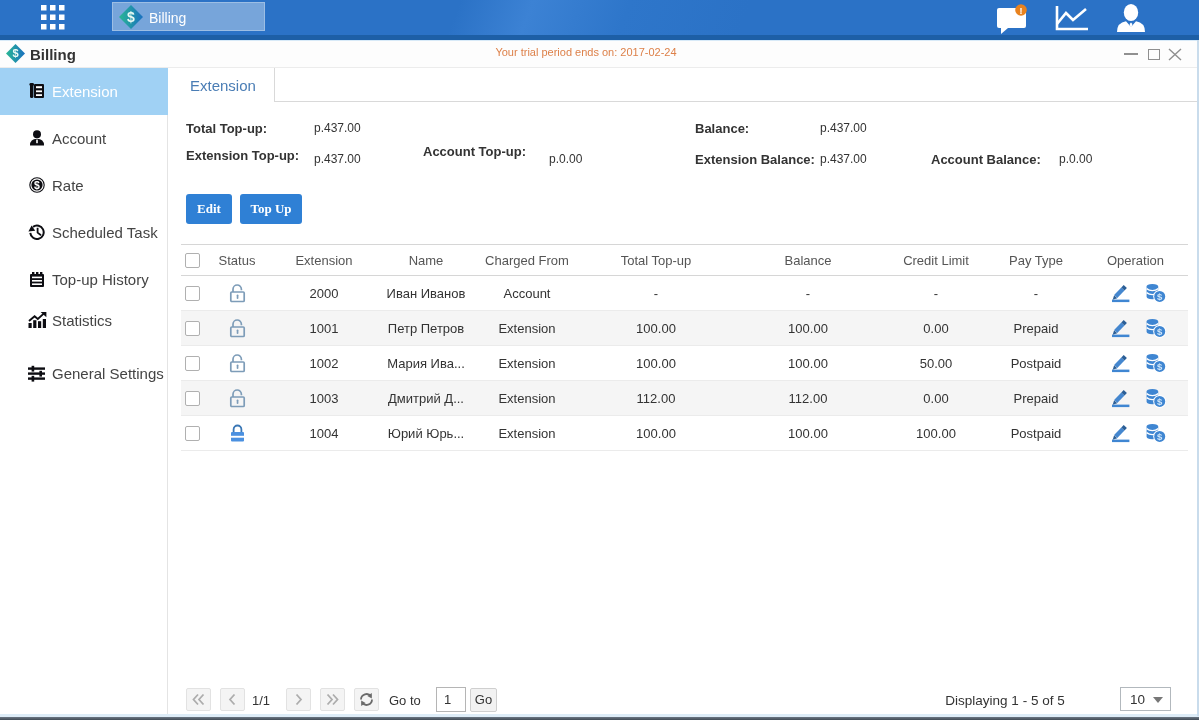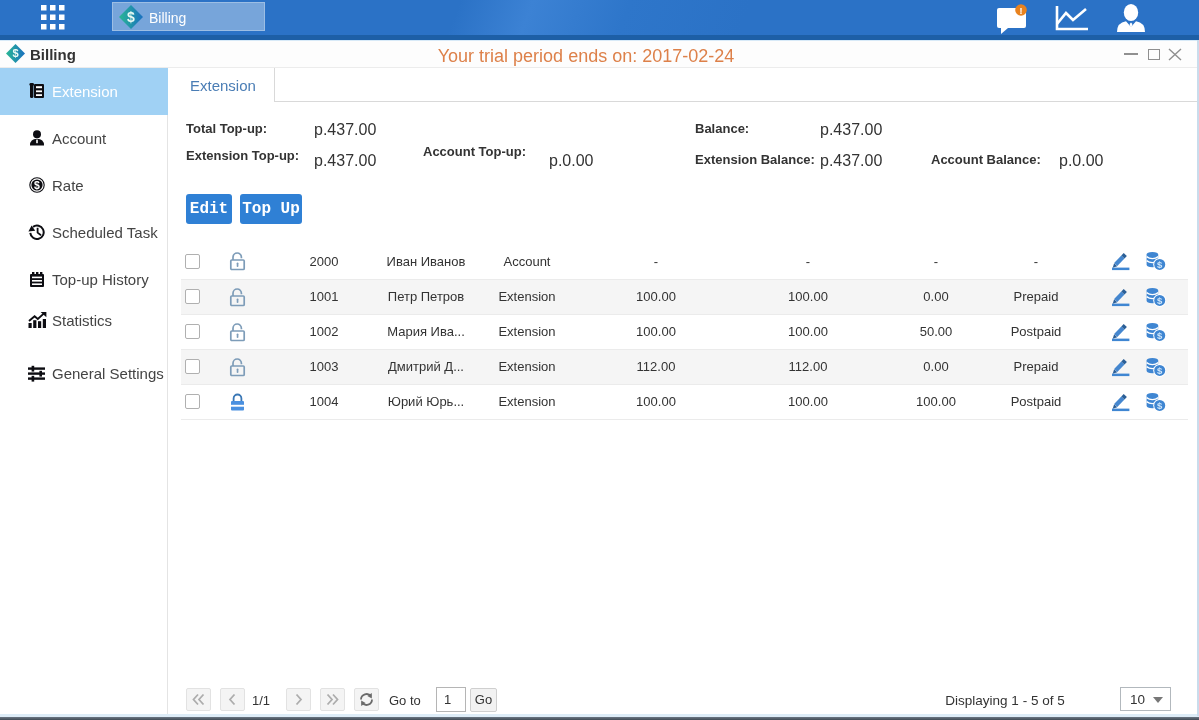--- a/index.html
+++ b/index.html
@@ -7,34 +7,34 @@
 body{font-family:"Liberation Sans",sans-serif;position:relative;background:#fff}
 .abs{position:absolute}
 
 #topbar{position:absolute;left:0;top:0;width:1199px;height:36px;background:linear-gradient(110deg,#2b72c6 0%,#2b72c6 38%,#3c82d4 44%,#2e76ca 52%,#2b72c6 62%,#2b72c6 100%)}
 #topline{position:absolute;left:0;top:35px;width:1199px;height:5px;background:#1d5fa6}
 #apptab{position:absolute;left:112px;top:2px;width:153px;height:29px;background:rgba(255,255,255,.36);border:1px solid rgba(255,255,255,.28)}
 #apptab .lbl{position:absolute;left:36px;top:7px;font-size:14px;color:#fff}
 
 #titlebar{position:absolute;left:0;top:40px;width:1199px;height:28px;background:#fdfdfd;border-top:1px solid #d8eaf8;border-bottom:1px solid #ececec}
 #wtitle{position:absolute;left:30px;top:46px;font-size:15px;font-weight:bold;color:#333}
-#trial{position:absolute;left:0;top:46px;width:1172px;text-align:center;font-size:18px;color:#dd8049}
+#trial{position:absolute;left:0;top:46px;width:1172px;text-align:center;font-size:11px;color:#dd8049}
 
 #sidebar{position:absolute;left:0;top:68px;width:168px;height:648px;background:#fff;border-right:1px solid #e4e4e4}
 .sitem{position:absolute;left:0;width:168px;height:47px}
 .sitem .txt{position:absolute;left:52px;top:15px;font-size:15px;color:#444}
 .sitem.sel{background:#a0d1f4}
 .sitem.sel .txt{color:#fff}
 .sicon{position:absolute;left:28px;top:15px}
 #tabact{position:absolute;left:169px;top:68px;width:106px;height:34px;background:#fff;border-right:1px solid #d9d9d9}
 #tabact span{position:absolute;left:21px;top:9px;font-size:15px;color:#4a7db5}
 #tabline{position:absolute;left:275px;top:101px;width:924px;height:1px;background:#d9d9d9}
 .slab{position:absolute;font-size:13px;font-weight:bold;color:#333;white-space:nowrap}
-.sval{position:absolute;font-size:16px;color:#333;white-space:nowrap}
-.bbtn{position:absolute;background:#2f80d5;color:#fff;font-size:16px;font-weight:bold;text-align:center;border-radius:3px;font-family:Liberation Mono, monospace}
+.sval{position:absolute;font-size:12px;color:#333;white-space:nowrap}
+.bbtn{position:absolute;background:#2f80d5;color:#fff;font-size:13px;font-weight:bold;text-align:center;border-radius:3px;font-family:Liberation Serif, serif}
 
 #tbl{position:absolute;left:181px;top:244px;width:1007px;border-collapse:collapse;table-layout:fixed;font-size:13px;color:#333}
 #tbl th{height:31px;font-weight:normal;color:#555;font-size:13px;border-top:1px solid #d6d6d6;border-bottom:1px solid #d6d6d6;text-align:center;background:#fff;padding:0}
 #tbl td{height:35px;text-align:center;border-bottom:1px solid #ebebeb;padding:0;overflow:hidden;white-space:nowrap}
 #tbl tr.alt td{background:#f5f5f5}
 .cb{width:15px;height:15px;border:1px solid #b0b0b0;border-radius:2px;background:#fff;margin:auto}
 .opcell{padding-left:6px !important}
 .opcell svg{vertical-align:middle}
 
 .pbtn{position:absolute;top:688px;width:25px;height:23px;background:#f4f4f4;border:1px solid #e2e2e2;border-radius:2px;color:#b3b3b3;text-align:center;font-size:17px;line-height:20px}
@@ -219,20 +219,34 @@
       <col style="width:106px">
       <col style="width:98px">
       <col style="width:104px">
       <col style="width:154px">
       <col style="width:150px">
       <col style="width:106px">
       <col style="width:94px">
       <col style="width:105px">
 </colgroup>
 <tbody>
+      <tr>
+<th>
+          <div class="cb"></div>
+        </th>
+        <th>Status</th>
+        <th>Extension</th>
+        <th>Name</th>
+        <th>Charged From</th>
+        <th>Total Top-up</th>
+        <th>Balance</th>
+        <th>Credit Limit</th>
+        <th>Pay Type</th>
+        <th>Operation</th>
+</tr>
 <tr>
 <td>
           <div class="cb"></div>
         </td>
 <td><svg width="17" height="19" viewBox="0 0 17 19" style="position:relative;top:2px">
             <path d="M4 8 L4 5.2 A4.2 4.2 0 0 1 12.4 5.2 L12.4 6.2" fill="none" stroke="#7d9cb8" stroke-width="1.7"></path>
             <rect x="1.8" y="8" width="13.4" height="9.5" rx="1" fill="none" stroke="#7d9cb8" stroke-width="1.7"></rect>
             <rect x="7.7" y="10.5" width="1.7" height="4.5" rx="0.8" fill="#7d9cb8"></rect>
           </svg></td>
 <td>2000</td>

